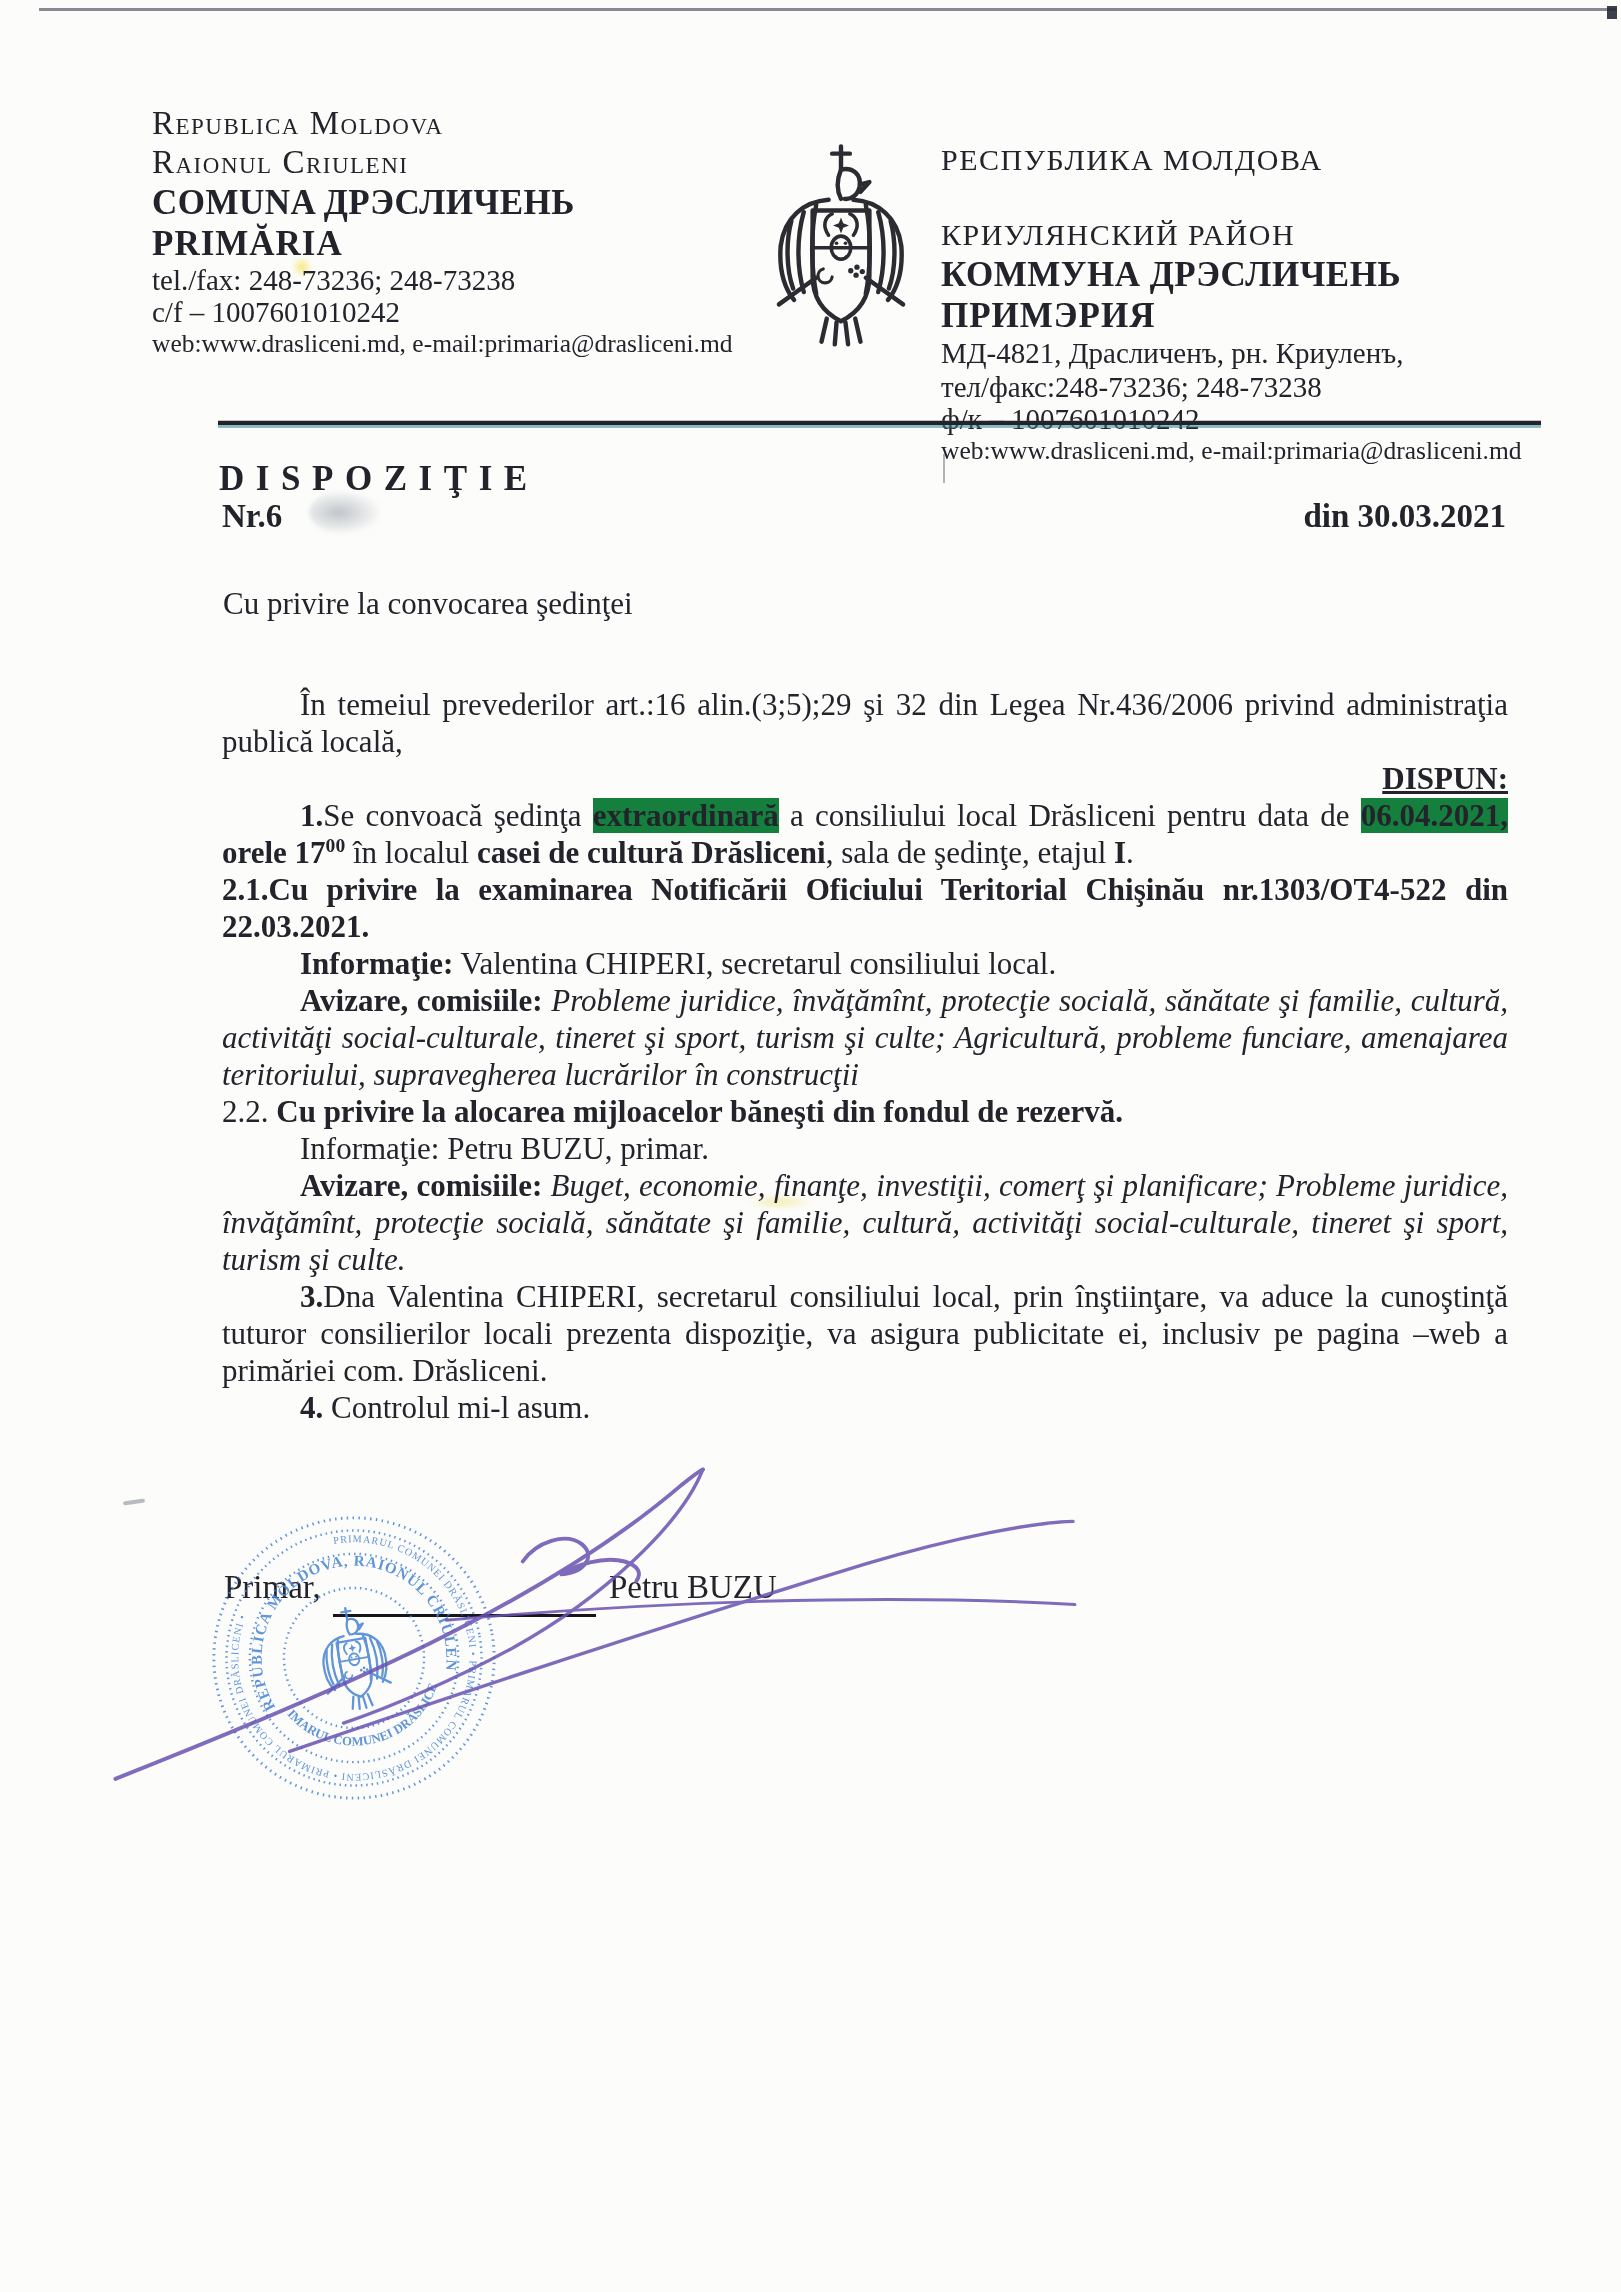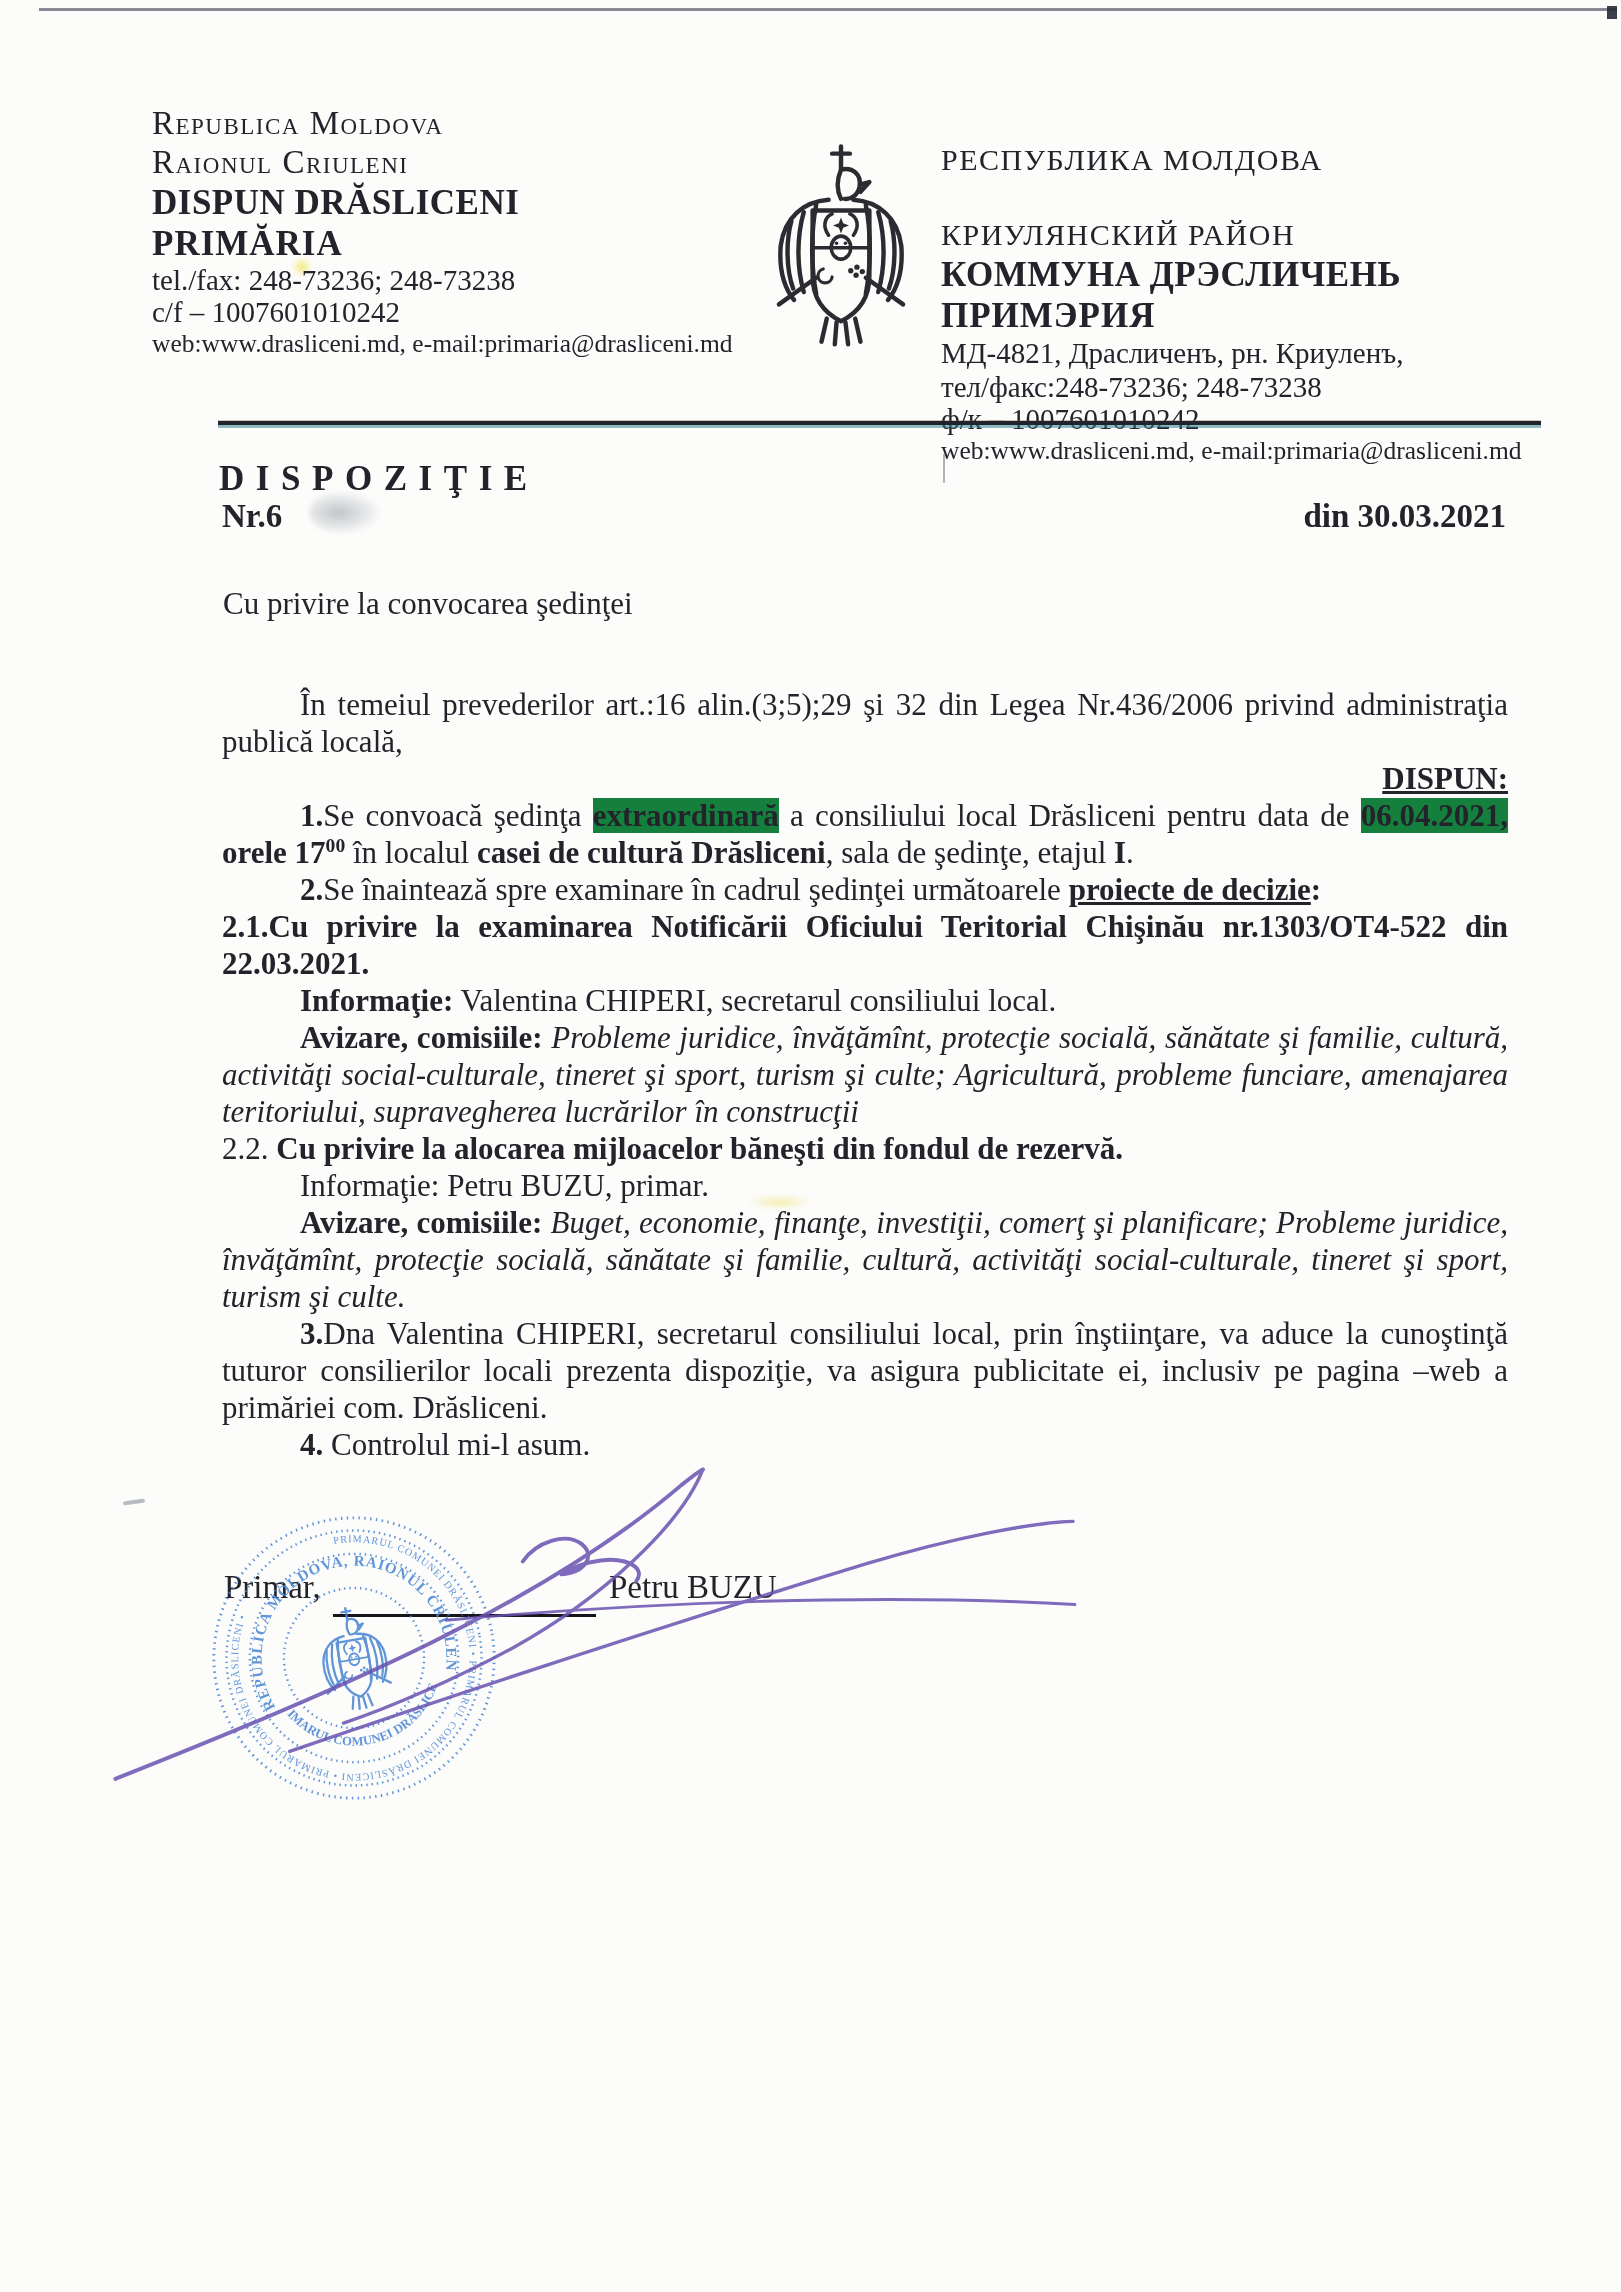--- a/index.html
+++ b/index.html
@@ -102,21 +102,21 @@
   <div class="smudge smudge-nr"></div>
   <div class="smudge speck-yellow1"></div>
   <div class="smudge speck-yellow2"></div>
   <div class="hairline"></div>
   <div class="dash-mark"></div>
 
   <div class="hdr">
     <div class="hdr-col hdr-left">
       <div class="h-country">Republica Moldova</div>
       <div class="h-country">Raionul Criuleni</div>
-      <div class="h-commune">DISPUN DRĂSLICENI</div>
+      <div class="h-commune">COMUNA ДРЭСЛИЧЕНЬ</div>
       <div class="h-office">PRIMĂRIA</div>
       <div class="h-tel">tel./fax: 248-73236; 248-73238</div>
       <div class="h-code">c/f – 1007601010242</div>
       <div class="h-web">web:www.drasliceni.md, e-mail:primaria@drasliceni.md</div>
     </div>
     <div class="hdr-col hdr-center">
       <svg class="hdr-emblem" width="186" height="204" viewBox="0 0 200 230">
         <use href="#coa"></use>
       </svg>
     </div>
@@ -139,21 +139,20 @@
     <span>din 30.03.2021</span>
   </div>
   <div class="subject">
     <div>Cu privire la convocarea şedinţei</div>
   </div>
 
   <div class="bodyflow">
     <p class="indent">În temeiul prevederilor art.:16 alin.(3;5);29 şi 32 din Legea Nr.436/2006 privind administraţia publică locală,</p>
     <p class="center-bold">DISPUN:</p>
     <p class="indent"><b>1.</b><span>Se convoacă şedinţa </span><b class="hl">extraordinară</b><span> a consiliului local Drăsliceni pentru data de </span><b class="hl">06.04.2021,</b><b> orele 17</b><sup>00</sup><span> în localul  </span><b>casei de cultură Drăsliceni</b><span>, sala de şedinţe, etajul </span><b>I</b><span>.</span></p>
-    <p class="indent"><b>2.</b><span>Se înaintează spre examinare în cadrul şedinţei următoarele </span><b class="u">proiecte de decizie</b><b>:</b></p>
     <p><b>2.1.Cu privire la examinarea Notificării  Oficiului Teritorial Chişinău nr.1303/OT4-522 din 22.03.2021.</b></p>
     <p class="indent"><b>Informaţie:</b><span> Valentina CHIPERI, secretarul consiliului local.</span></p>
     <p class="indent"><b>Avizare, comisiile:</b><i> Probleme juridice, învăţămînt, protecţie socială, sănătate şi familie, cultură, activităţi social-culturale, tineret şi sport, turism şi culte; Agricultură, probleme funciare, amenajarea teritoriului, supravegherea lucrărilor în construcţii</i></p>
     <p><span>2.2. </span><b>Cu privire la alocarea mijloacelor băneşti din fondul de rezervă.</b></p>
     <p class="indent"><span>Informaţie: Petru BUZU, primar.</span></p>
     <p class="indent"><b>Avizare, comisiile:</b><i> Buget, economie, finanţe, investiţii, comerţ şi planificare; Probleme juridice, învăţămînt, protecţie socială, sănătate şi familie, cultură, activităţi social-culturale, tineret şi sport, turism şi culte.</i></p>
     <p class="indent"><b>3.</b><span>Dna Valentina CHIPERI, secretarul consiliului local, prin înştiinţare, va aduce la cunoştinţă  tuturor consilierilor locali prezenta dispoziţie, va asigura publicitate ei, inclusiv pe pagina –web a primăriei com. Drăsliceni.</span></p>
     <p class="indent"><b>4.</b><span> Controlul mi-l asum.</span></p>
   </div>
 

